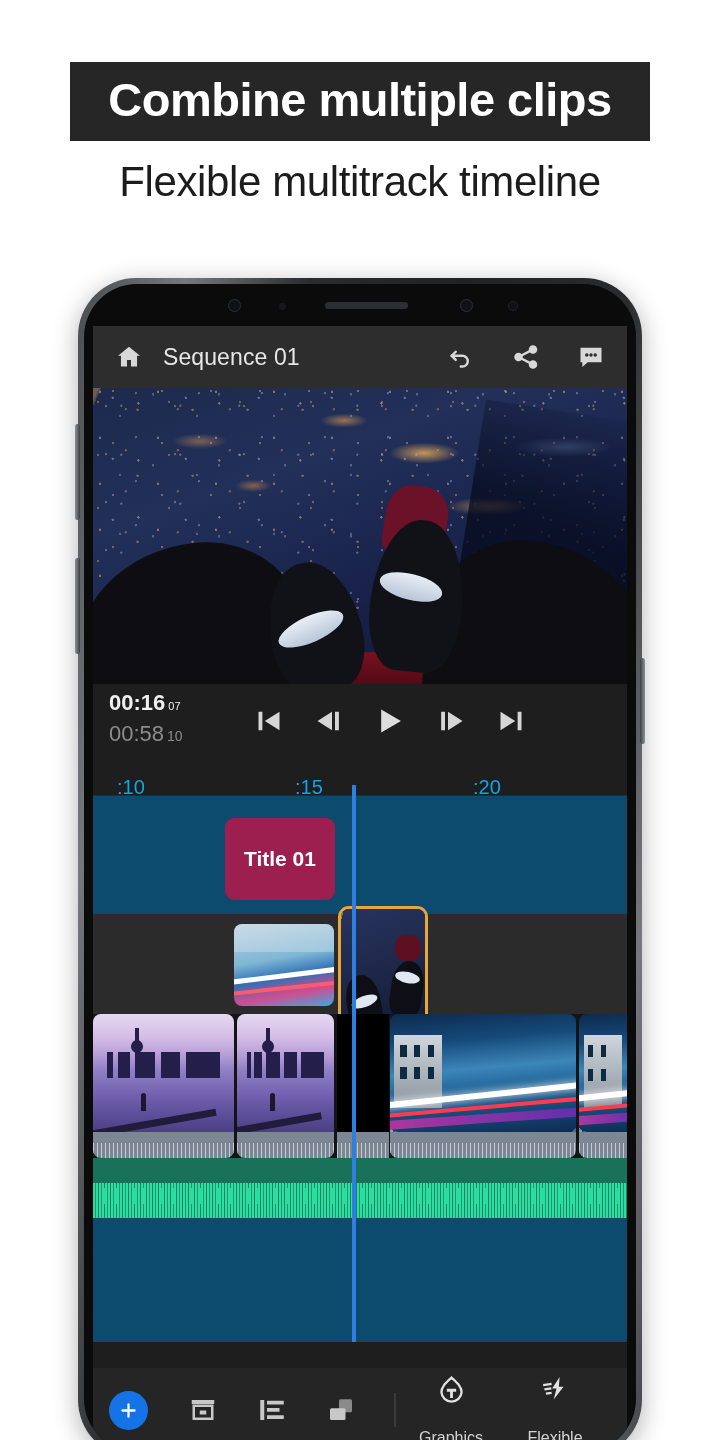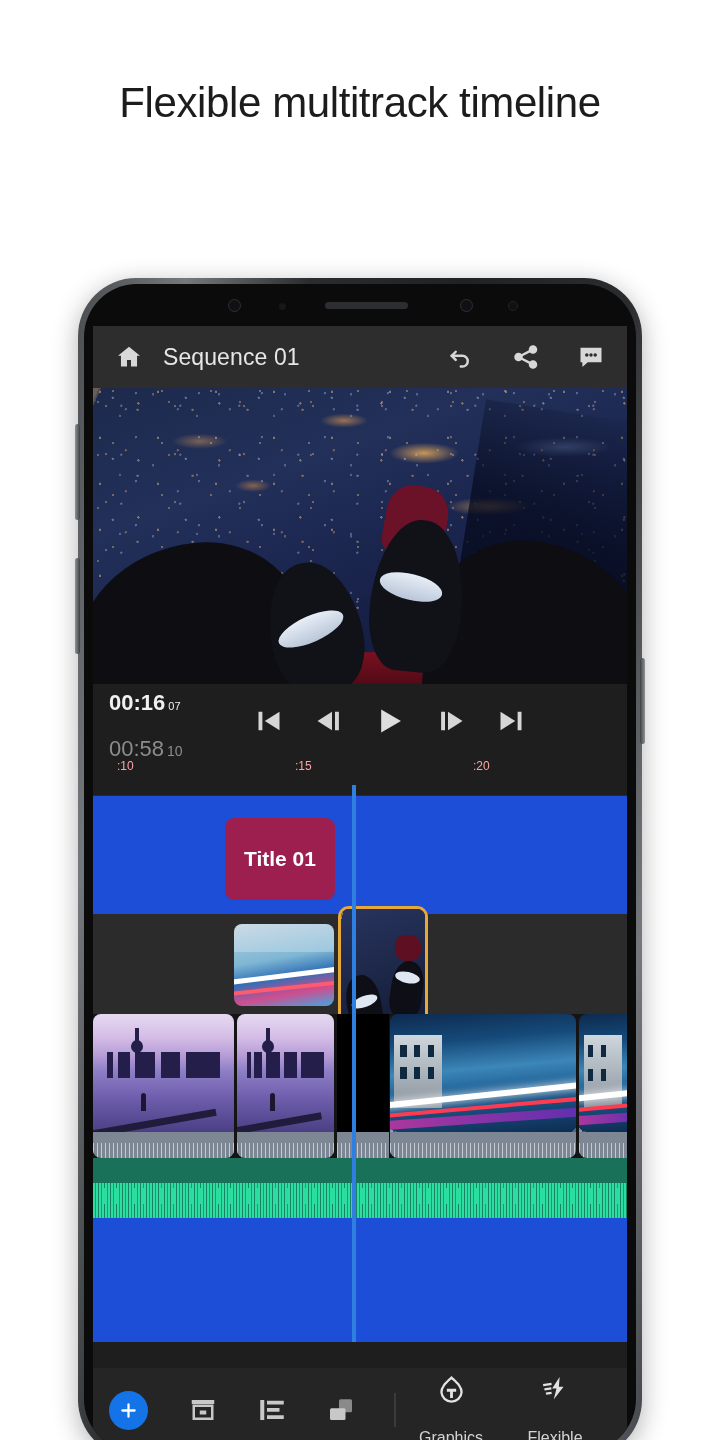--- a/index.html
+++ b/index.html
@@ -146,34 +146,34 @@
   .redfloor{ position:absolute; left:150px; bottom:-18px; width:270px; height:50px; background:linear-gradient(180deg,#7a1020,#3b0810); border-radius:50% 50% 0 0; }
 
   
   .transport{
     height:74px; background:#1e1e1e;
     display:flex; align-items:center; position:relative;
   }
   .tc{ position:absolute; left:16px; top:8px; line-height:1; }
   .tc .cur{ color:#f0f0f0; font-size:22px; font-weight:bold; }
   .tc .cur .fr{ font-size:11px; font-weight:normal; margin-left:3px; }
-  .tc .dur{ color:#8c8c8c; font-size:22px; margin-top:24px; display:block; }
+  .tc .dur{ color:#8c8c8c; font-size:22px; margin-top:9px; display:block; }
   .tc .dur .fr{ font-size:14px; margin-left:3px; }
   .tbtns{ margin:0 auto; display:flex; align-items:center; gap:30px; padding-left:60px; }
   .tb{ background:none; border:none; cursor:pointer; display:flex; }
 
   
   .ruler{
     height:38px; background:#1e1e1e; position:relative;
     border-bottom:1px solid #2a2a2a;
   }
-  .tick{ position:absolute; top:1px; color:#fca5a5; font-size:12px; }
-
-  
-  .timeline{ position:relative; background:#1d4ed8; height:546px;padding-left:9px; }
+  .tick{ position:absolute; top:18px; color:#0ea5e9; font-size:20px; }
+
+  
+  .timeline{ position:relative; background:#0c4a6e; height:546px;padding-left:9px; }
   .track{ position:absolute; left:0; width:100%; }
 
   .trk-title{ top:22px; height:82px; }
   .title-clip{
     position:absolute; left:132px; width:110px; height:82px;
     background:#9c1f50; border-radius:9px;
     display:flex; align-items:center; justify-content:center;
     color:#ffffff; font-size:21px; font-weight:bold;
   }
 
@@ -304,20 +304,21 @@
   .tool-ic{ width:43px; display:flex; justify-content:center; margin-right:26px; }
   .divider{ width:2px; height:34px; background:#3a3a3a; margin:0 12px 0 6px; }
   .tool-right{ display:flex; align-items:center; gap:30px; margin-left:6px; }
   .tool-item{ display:flex; flex-direction:column; align-items:center; gap:20px; cursor:pointer; width:74px; }
   .tool-item .lbl{ color:#d4d4d4; font-size:16px; }
 </style>
 </head>
 <body>
 
 <div class="promo">
+  <div class="promo-banner">Combine multiple clips</div>
   <div class="promo-sub">Flexible multitrack timeline</div>
 </div>
 
 <div class="phone">
   <div class="btn-vol-up"></div>
   <div class="btn-vol-dn"></div>
   <div class="btn-pwr"></div>
 
   <div class="phone-inner">
     <div class="notch-row">

